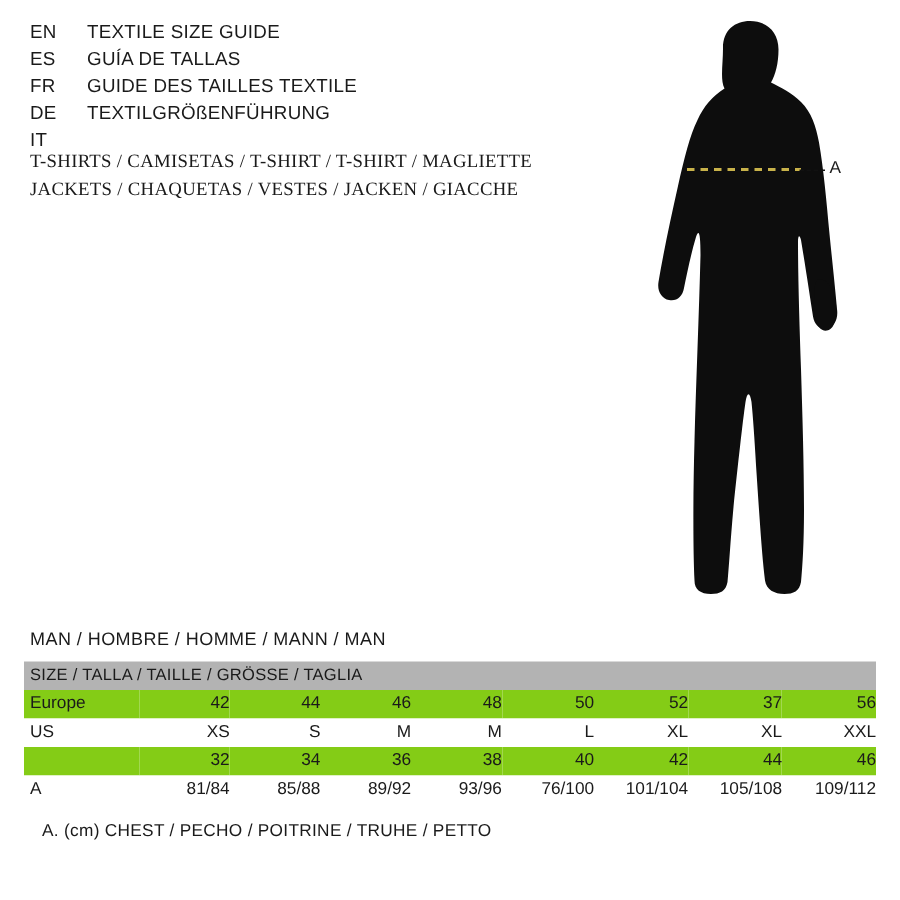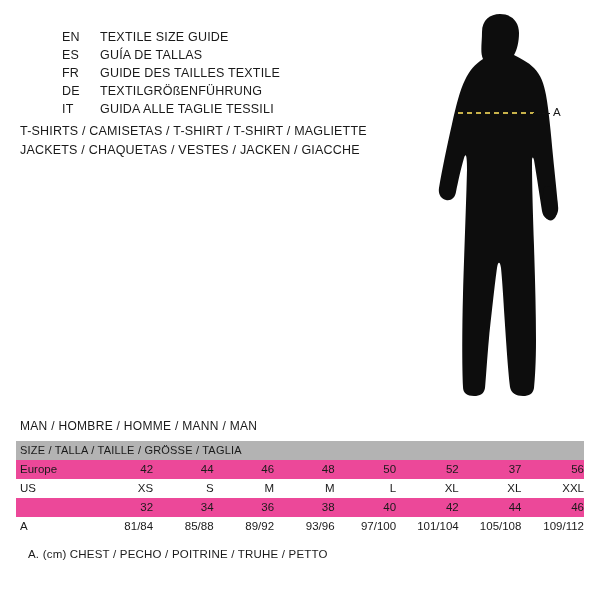--- a/index.html
+++ b/index.html
@@ -18,23 +18,22 @@
   .page {
     position: relative;
     width: 600px;
     height: 600px;
   }
 
   
   .lang-block {
     position: absolute;
     left: 20px;
-    top: 30px;
+    top: 14px;
     width: 340px;
-    margin-left: 42px;
   }
   .lang-row {
     display: flex;
     align-items: baseline;
     height: 18px;
     font-size: 12.5px;
     letter-spacing: 0.2px;
   }
   .lang-code {
     width: 38px;
@@ -43,22 +42,23 @@
   }
   .lang-text {
     font-size: 12.5px;
     white-space: nowrap;
   }
 
   
   .cat-block {
     position: absolute;
     left: 20px;
-    top: 124px;
+    top: 100px;
     width: 400px;
+    font-family: Liberation Serif, serif;
   }
   .cat-line {
     font-size: 12.5px;
     height: 19px;
     letter-spacing: 0.2px;
     white-space: nowrap;
   }
 
   
   .figure-wrap {
@@ -111,21 +111,21 @@
     line-height: 19px;
     vertical-align: middle;
   }
   .row-head td {
     background: #b3b3b3;
     color: #1a1a1a;
     font-size: 11px;
     letter-spacing: 0.2px;
   }
   .row-alt td {
-    background: #ec4899;
+    background: #84cc16;
   }
   .row-plain td {
     background: #ffffff;
   }
   .cell-label {
     width: 80px;
     padding-left: 4px !important;
     margin-top: 20px;
   }
   .cell-val {
@@ -157,21 +157,20 @@
     <div class="lang-row">
       <span class="lang-code">FR</span>
       <span class="lang-text">GUIDE DES TAILLES TEXTILE</span>
     </div>
     <div class="lang-row">
       <span class="lang-code">DE</span>
       <span class="lang-text">TEXTILGRÖßENFÜHRUNG</span>
     </div>
     <div class="lang-row">
       <span class="lang-code">IT</span>
-      <span class="lang-text">GUIDA ALLE TAGLIE TESSILI</span>
     </div>
   </div>
 
   <div class="cat-block">
     <div class="cat-line">T-SHIRTS / CAMISETAS / T-SHIRT / T-SHIRT / MAGLIETTE</div>
     <div class="cat-line">JACKETS / CHAQUETAS / VESTES / JACKEN / GIACCHE</div>
   </div>
 
   <div class="figure-wrap">
     <svg class="figure-svg" width="190" height="390" viewBox="0 0 190 390">
@@ -268,21 +267,21 @@
       <td class="cell-val">42</td>
       <td class="cell-val">44</td>
       <td class="cell-val">46</td>
     </tr>
     <tr class="row-plain">
       <td class="cell-label">A</td>
       <td class="cell-val">81/84</td>
       <td class="cell-val">85/88</td>
       <td class="cell-val">89/92</td>
       <td class="cell-val">93/96</td>
-      <td class="cell-val">97/100</td>
+      <td class="cell-val">76/100</td>
       <td class="cell-val">101/104</td>
       <td class="cell-val">105/108</td>
       <td class="cell-val">109/112</td>
     </tr>
   </tbody>
     </table>
 
   <div class="note">A. (cm) CHEST / PECHO / POITRINE / TRUHE / PETTO</div>
 
 </div>

